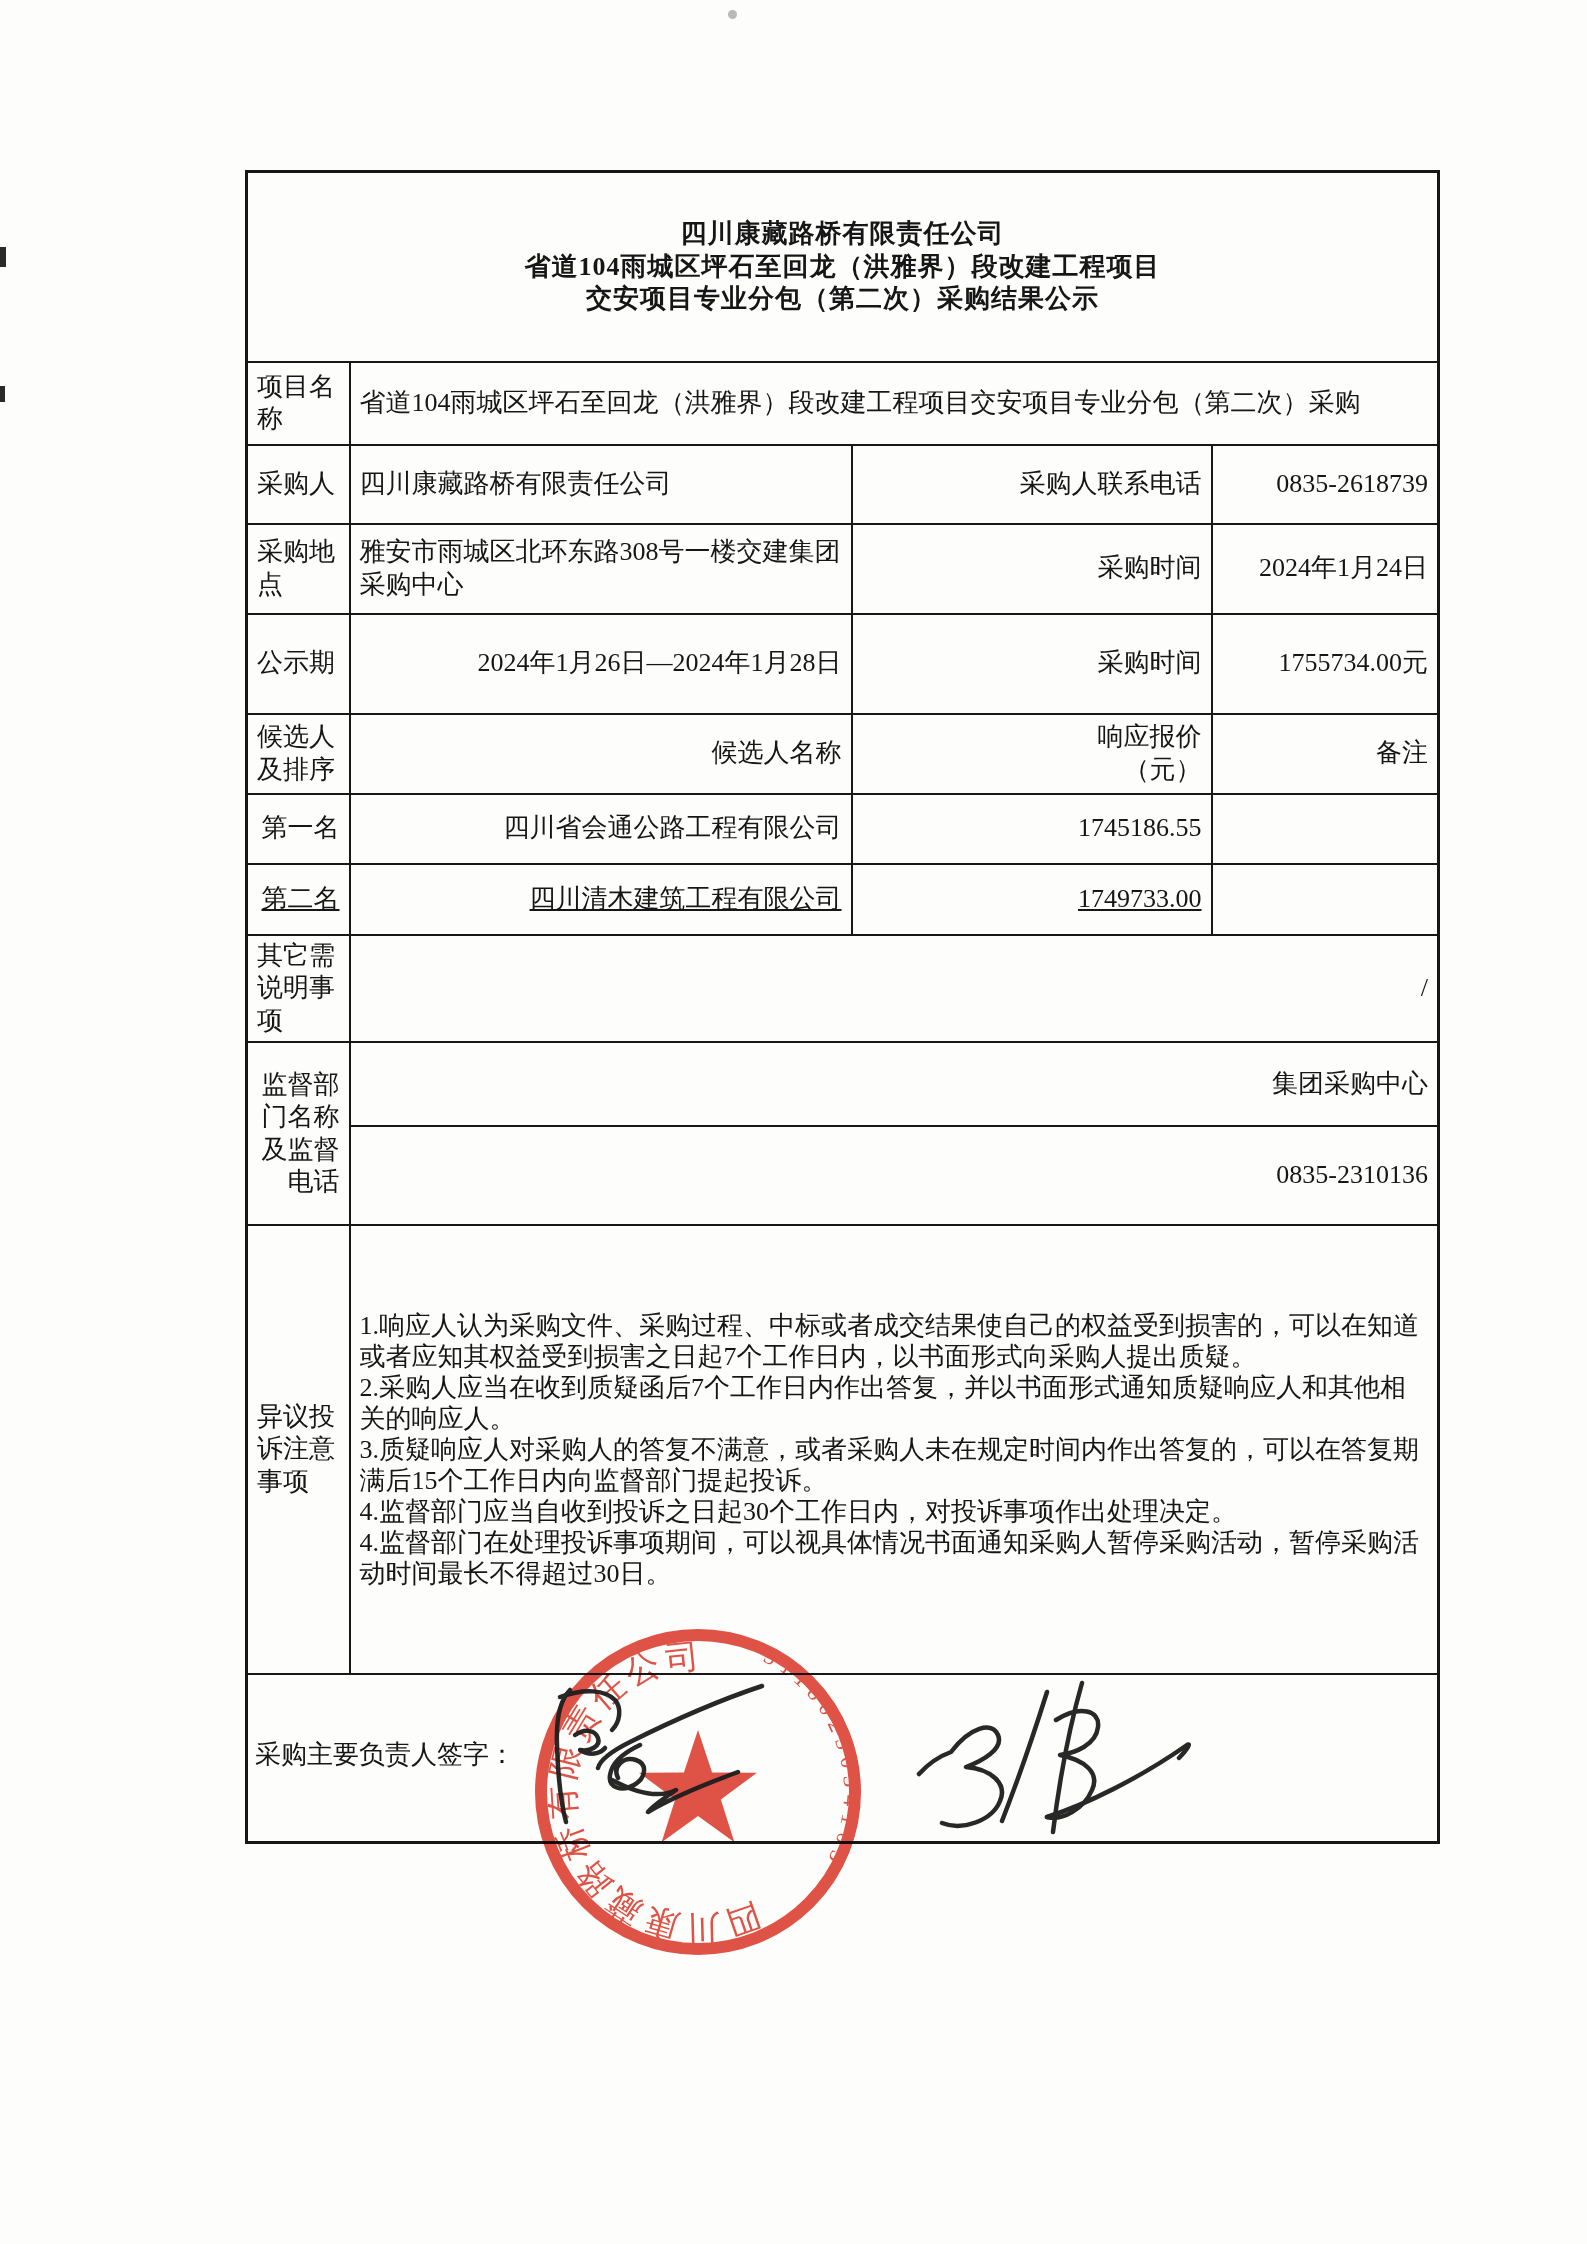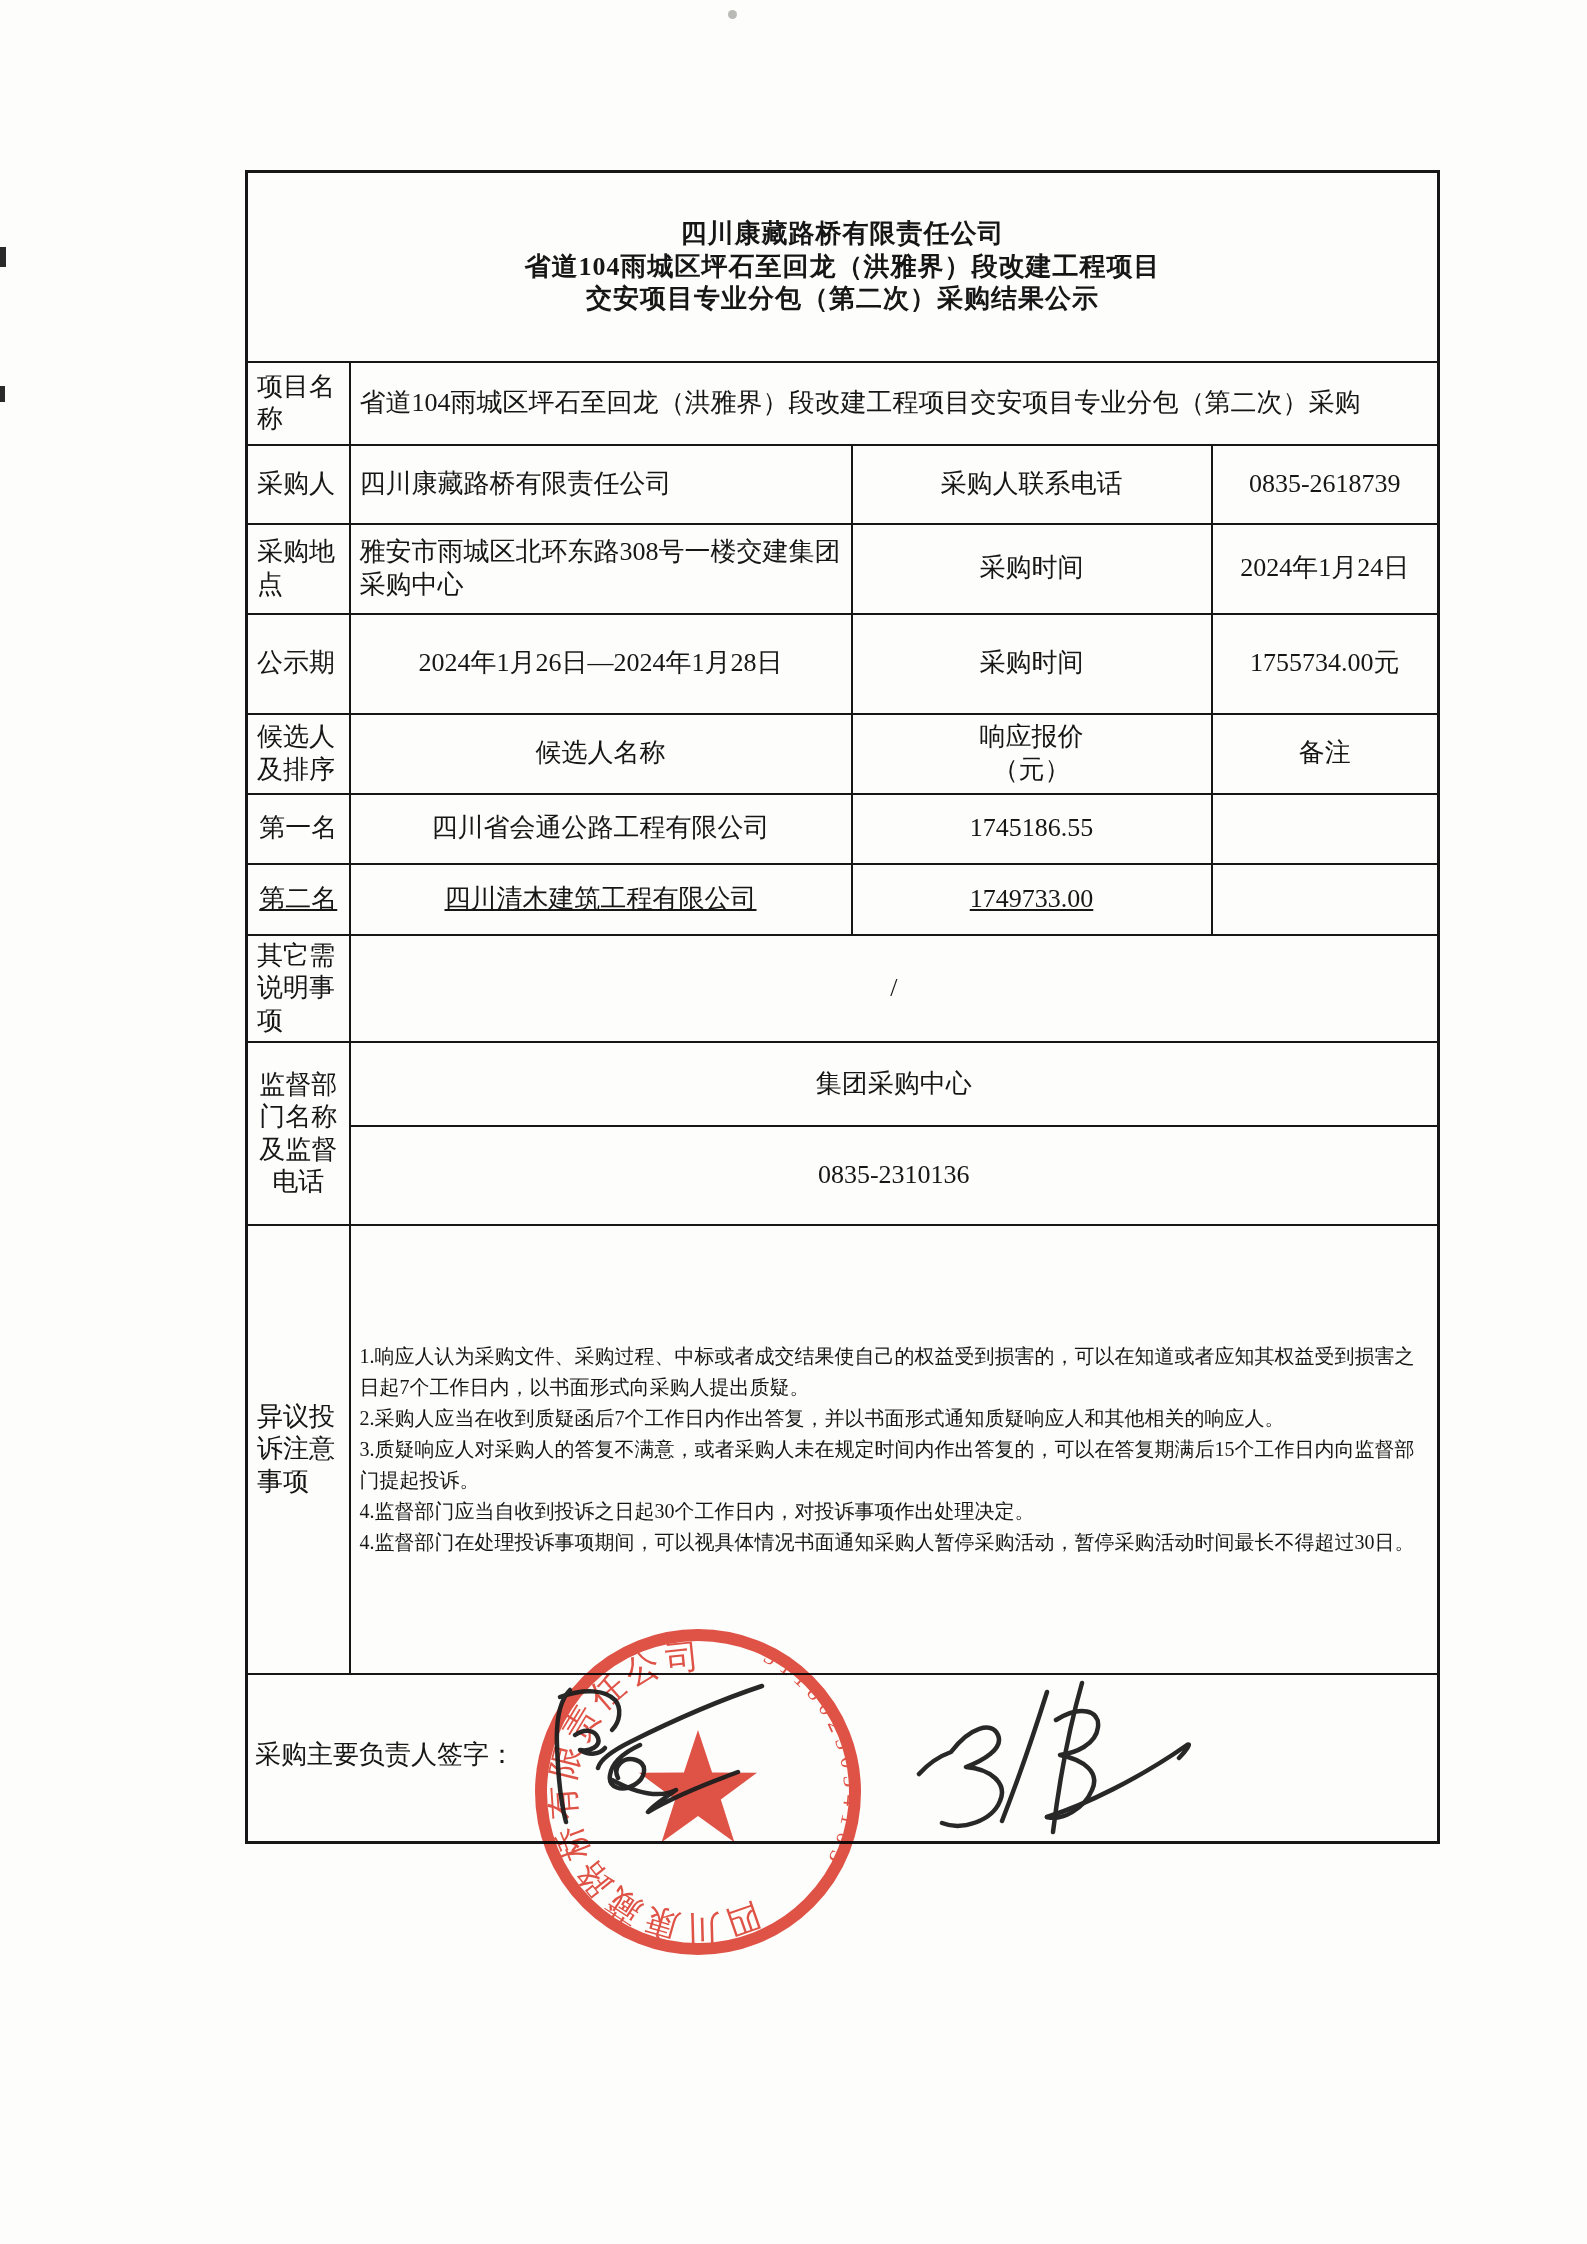--- a/index.html
+++ b/index.html
@@ -29,25 +29,25 @@
     overflow: hidden;
     word-break: break-all;
   }
   .title-cell {
     text-align: center;
     font-weight: bold;
     font-size: 36px;
     line-height: 63px;
     letter-spacing: 1px;
   }
-  .c { text-align: center; }
+  .c { text-align: right; }
   .l { text-align: left; }
   .lab { padding: 4px 6px; }
   .obj-cell { padding: 10px 14px; vertical-align: middle; }
-  .obj-cell .it { font-size: 20px; line-height: 31px; text-align: left; }
+  .obj-cell .it { font-size: 26px; line-height: 31px; text-align: left; }
   .sig-cell { position: relative; padding: 0; }
   .sig-label {
     position: absolute;
     left: 7px; top: 50%;
     transform: translateY(-58%);
     font-size: 26px;
     white-space: nowrap;
   }
   .overlay {
     position: absolute;

